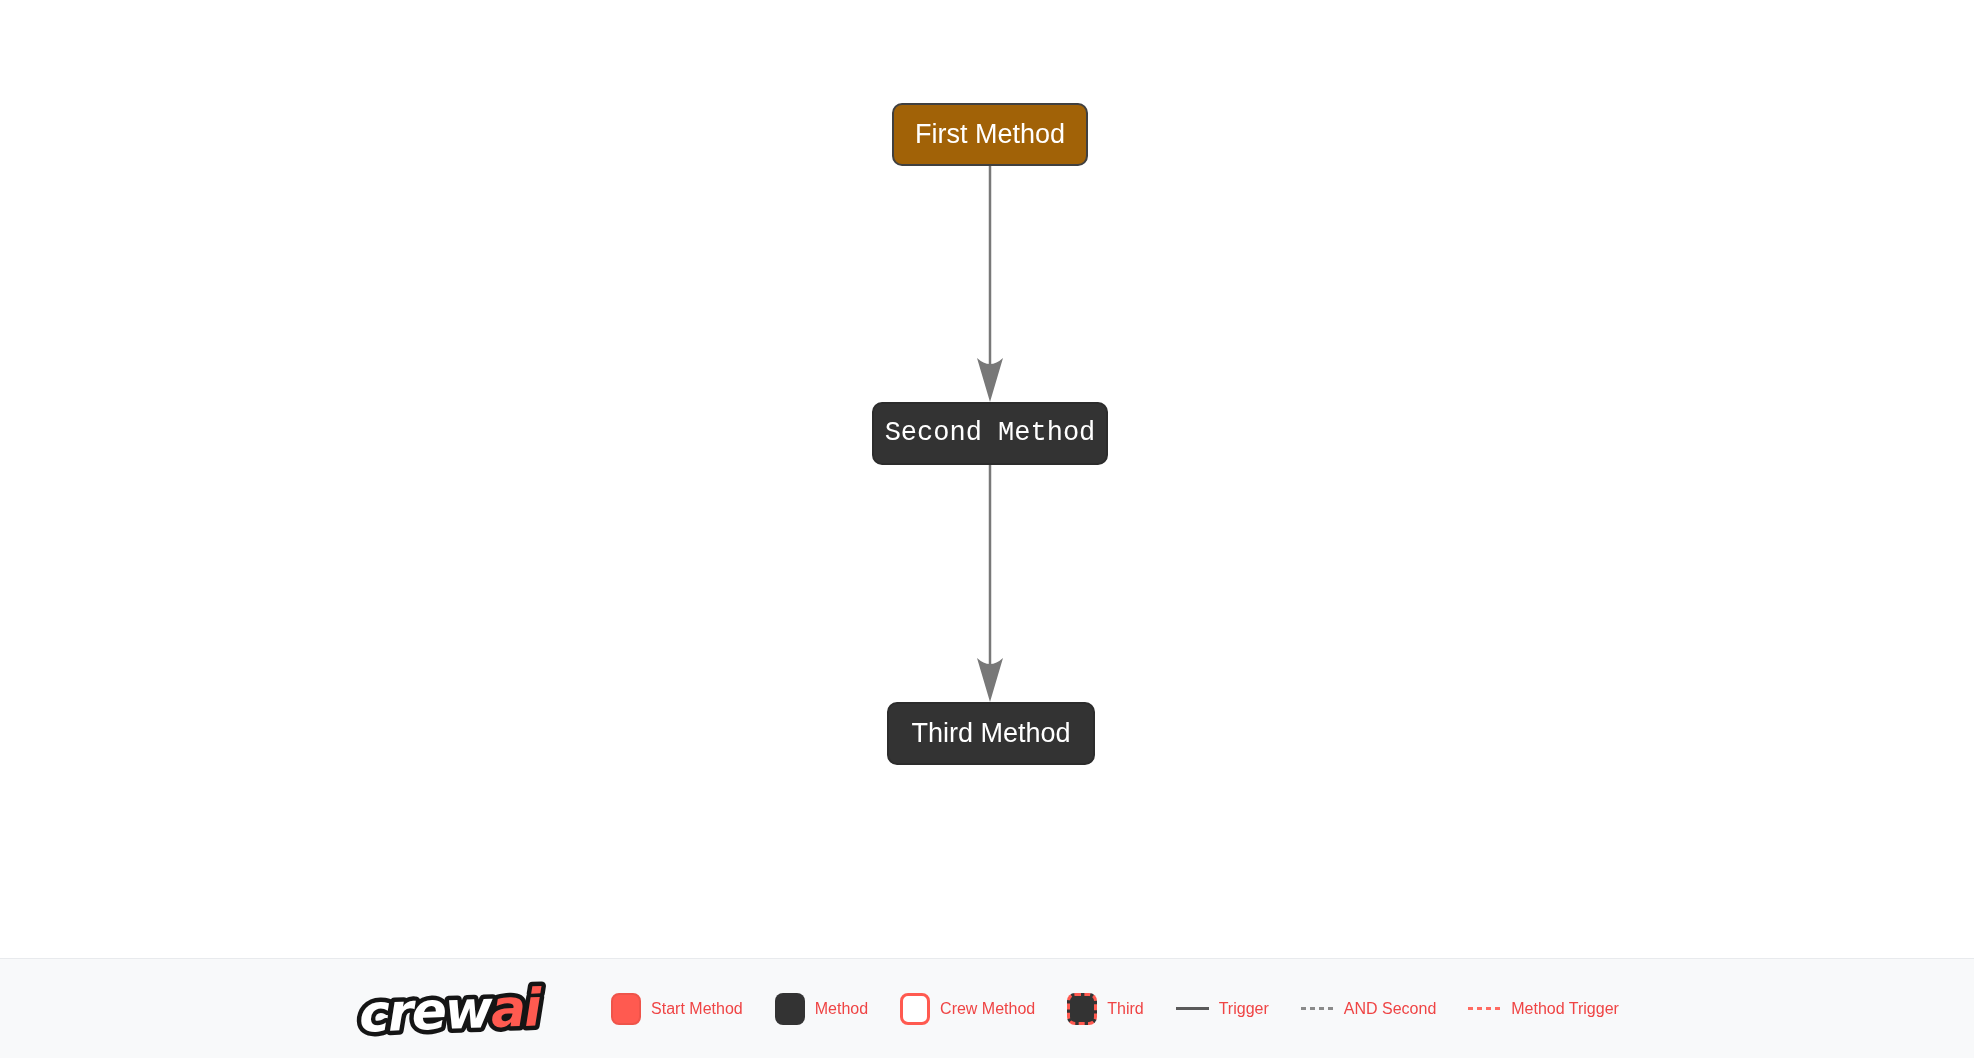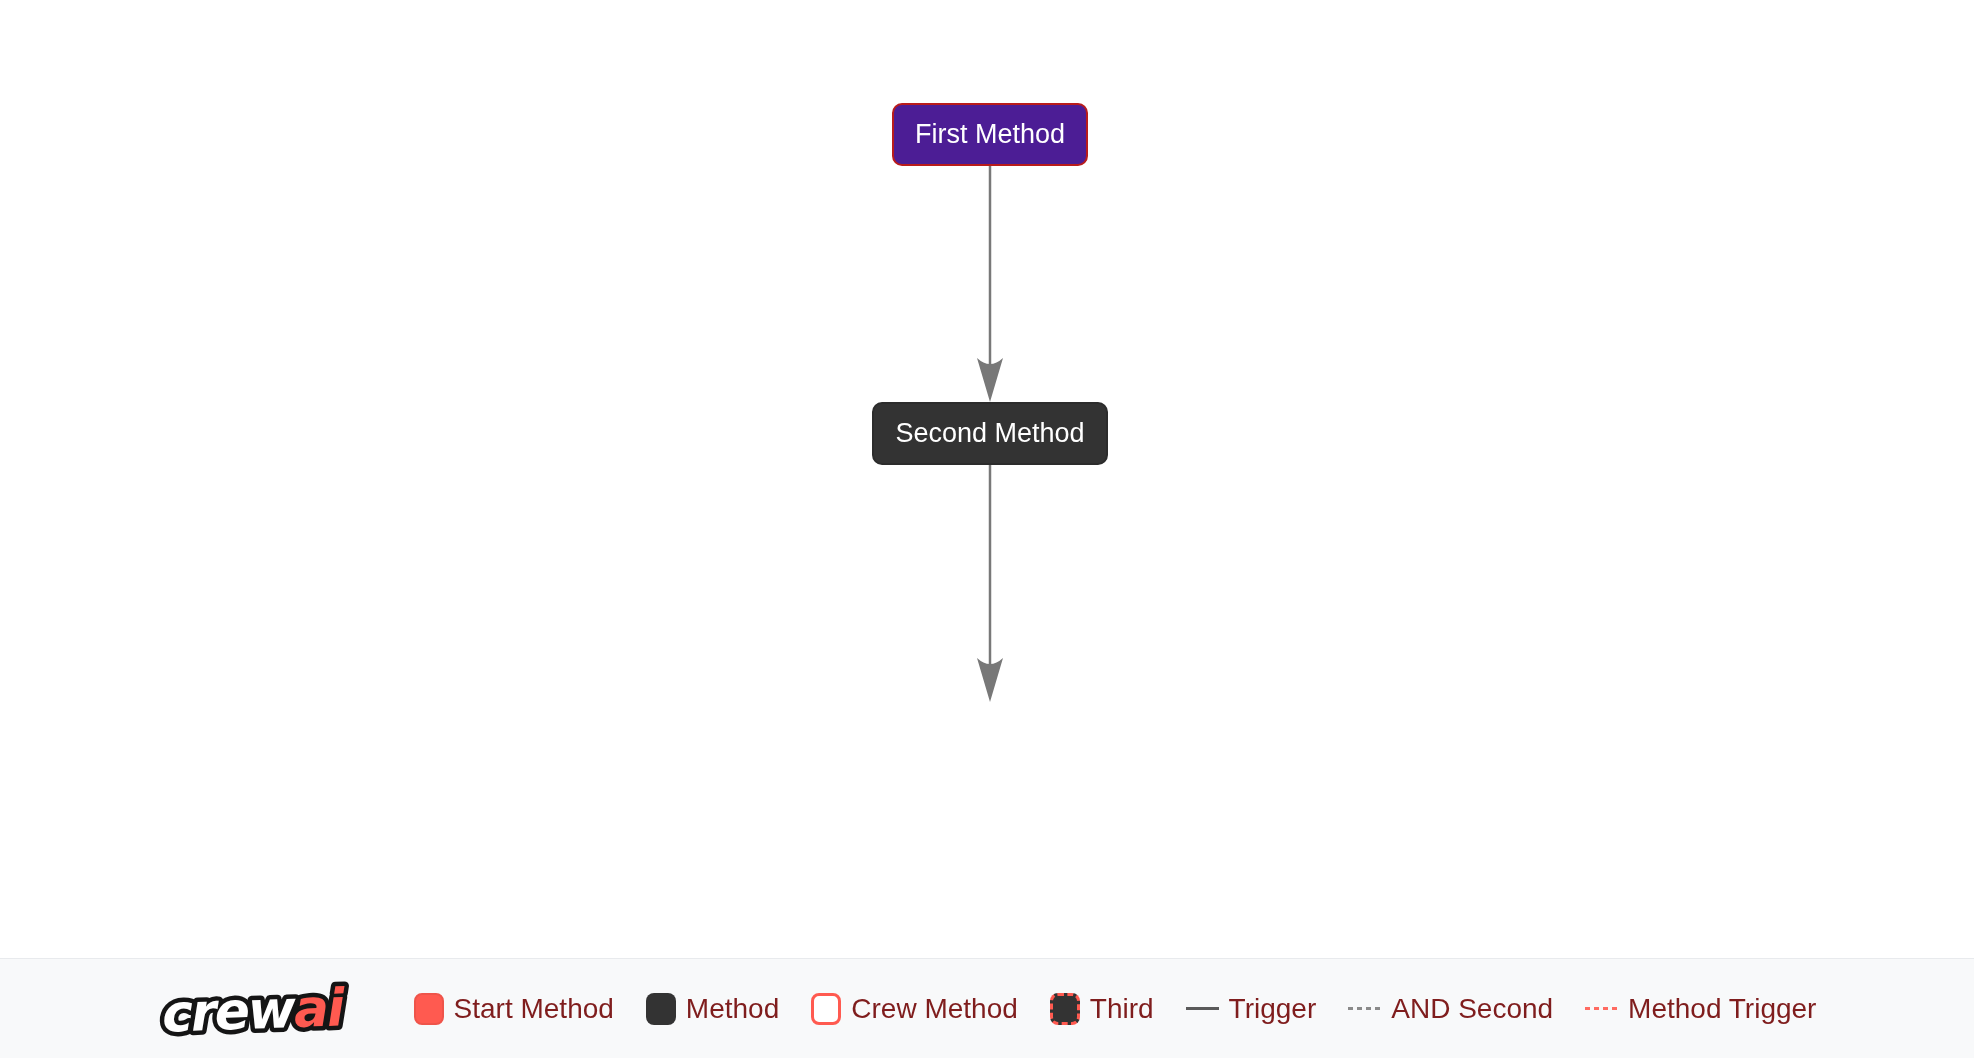--- a/index.html
+++ b/index.html
@@ -36,22 +36,22 @@
     display: flex;
     align-items: center;
     justify-content: center;
     color: #ffffff;
     font-size: 27px;
     line-height: 1;
     cursor: pointer;
     user-select: none;
   }
   .node-start {
-    background: #4c1d95;
-    border: 2px solid #b91c1c;
+    background: #a16207;
+    border: 2px solid #404040;
   }
   .node-method {
     background: #333333;
     border: 2px solid #2c2c2c;
   }
   
   .legend-bar {
     position: absolute;
     left: 0;
     bottom: 0;
@@ -70,22 +70,22 @@
     margin-right: 6px;
     transform: rotate(-2deg);
   }
   .legend-item {
     display: flex;
     align-items: center;
     gap: 10px;
     flex: 0 0 auto;
   }
   .legend-label {
-    font-size: 28px;
-    color: #7f1d1d;
+    font-size: 16px;
+    color: #ef4444;
     white-space: nowrap;
   }
   .swatch {
     width: 30px;
     height: 32px;
     box-sizing: border-box;
     border-radius: 8px;
   }
   .swatch-start  { background: #FF5A50; border: 2px solid #ef544a; }
   .swatch-method { background: #333333; }
@@ -118,24 +118,27 @@
       <g>
         <line x1="990" y1="465" x2="990" y2="666" stroke="#787878" stroke-width="2.5"></line>
         <path d="M990,702 L977,658 Q990,670 1003,658 Z" fill="#787878"></path>
       </g>
     </svg>
 
     <div class="node node-start" style="left:892px; top:103px; width:196px;">
       <span>First Method</span>
     </div>
 
-    <div class="node node-method" style="left:872px; top:402px; width:236px;">
+    <div class="node node-method" style="left:872px; top:402px; width:236px;font-family:Liberation Mono, monospace;">
       <span>Second Method</span>
     </div>
 
+    <div class="node node-method" style="left:887px; top:702px; width:208px;">
+      <span>Third Method</span>
+    </div>
 
   </div>
 
   <footer class="legend-bar">
 
     <svg class="logo" width="218" height="74" viewBox="0 0 218 74">
       <text x="4" y="56" font-family="'DejaVu Sans', sans-serif" font-style="italic" font-weight="bold" font-size="52" letter-spacing="-2" stroke="#151515" stroke-width="9" stroke-linejoin="round" paint-order="stroke">
         <tspan fill="#ffffff">crew</tspan><tspan fill="#FF5A50">ai</tspan>
       </text>
     </svg>

